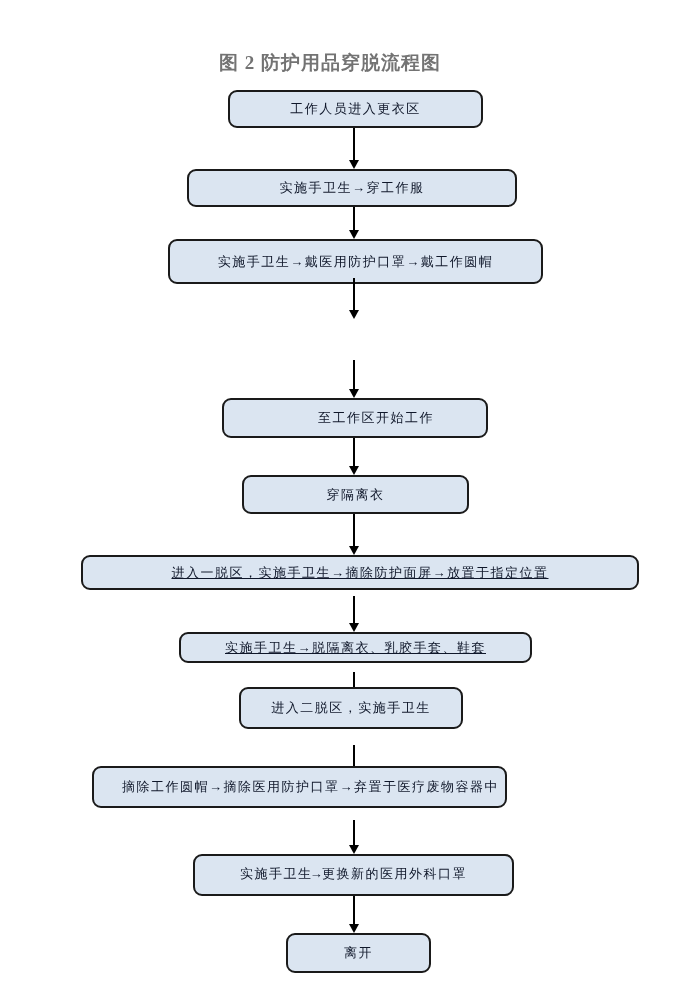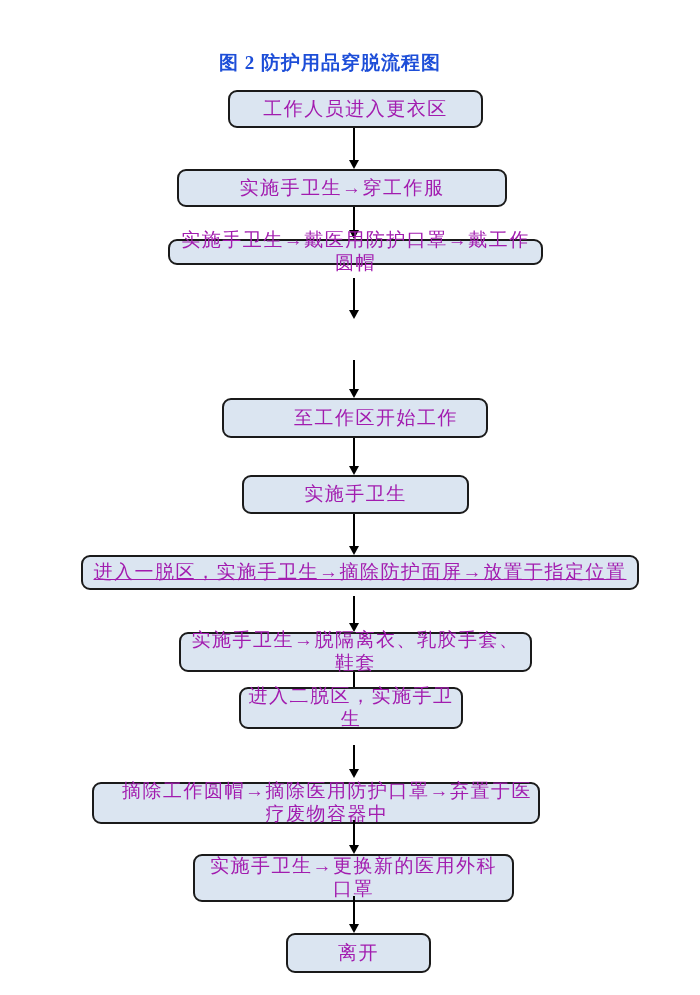--- a/index.html
+++ b/index.html
@@ -17,35 +17,35 @@
   }
   .title {
     position: absolute;
     left: 0;
     top: 50px;
     width: 660px;
     text-align: center;
     font-size: 19px;
     font-weight: bold;
     letter-spacing: 1px;
-    color: #1d4ed8;
+    color: #737373;
   }
   .node {
     position: absolute;
     box-sizing: border-box;
     background: var(--node-fill, #dbe5f1);
     border: 2px solid var(--node-border, #1a1a1a);
     border-radius: 9px;
     display: flex;
     align-items: center;
     justify-content: center;
     text-align: center;
-    font-size: 19px;
+    font-size: 13px;
     letter-spacing: 1.5px;
-    color: #a21caf;
+    color: #0f172a;
     line-height: 1.2;
     padding: 2px 6px;
   }
   .arrow {
     position: absolute;
     width: 12px;
   }
   .arrow::before {
     content: "";
     position: absolute;
@@ -70,44 +70,44 @@
 </head>
 <body>
 
 <div class="page">
 
   <div class="title">图 2 防护用品穿脱流程图</div>
 
   <div class="node" style="left:228px; top:90px;  width:255px; height:38px;">工作人员进入更衣区</div>
   <div class="arrow" style="left:348px; top:128px; height:41px;"></div>
 
-  <div class="node" style="left:177px; top:169px; width:330px; height:38px;">实施手卫生→穿工作服</div>
+  <div class="node" style="left:187px; top:169px; width:330px; height:38px;">实施手卫生→穿工作服</div>
   <div class="arrow" style="left:348px; top:207px; height:32px;"></div>
 
-  <div class="node" style="left:168px; top:239px; width:375px; height:26px;">实施手卫生→戴医用防护口罩→戴工作圆帽</div>
+  <div class="node" style="left:168px; top:239px; width:375px; height:45px;">实施手卫生→戴医用防护口罩→戴工作圆帽</div>
   <div class="arrow" style="left:348px; top:278px; height:41px;"></div>
 
   <div class="arrow" style="left:348px; top:360px; height:38px;"></div>
 
   <div class="node" style="left:222px; top:398px; width:266px; height:40px;padding-left:48px;">至工作区开始工作</div>
   <div class="arrow" style="left:348px; top:438px; height:37px;"></div>
 
-  <div class="node" style="left:242px; top:475px; width:227px; height:39px;">实施手卫生</div>
+  <div class="node" style="left:242px; top:475px; width:227px; height:39px;">穿隔离衣</div>
   <div class="arrow" style="left:348px; top:514px; height:41px;"></div>
 
   <div class="node" style="left:81px;  top:555px; width:558px; height:35px;text-decoration:underline;">进入一脱区，实施手卫生→摘除防护面屏→放置于指定位置</div>
   <div class="arrow" style="left:348px; top:596px; height:36px;"></div>
 
-  <div class="node" style="left:179px; top:632px; width:353px; height:40px;">实施手卫生→脱隔离衣、乳胶手套、鞋套</div>
+  <div class="node" style="left:179px; top:632px; width:353px; height:31px;text-decoration:underline;">实施手卫生→脱隔离衣、乳胶手套、鞋套</div>
   <div class="arrow" style="left:348px; top:672px; height:31px;"></div>
 
   <div class="node" style="left:239px; top:687px; width:224px; height:42px;">进入二脱区，实施手卫生</div>
   <div class="arrow" style="left:348px; top:745px; height:33px;"></div>
 
-  <div class="node" style="left:92px;  top:782px; width:448px; height:42px;padding-left:28px;">摘除工作圆帽→摘除医用防护口罩→弃置于医疗废物容器中</div>
+  <div class="node" style="left:92px;  top:766px; width:415px; height:42px;padding-left:28px;">摘除工作圆帽→摘除医用防护口罩→弃置于医疗废物容器中</div>
   <div class="arrow" style="left:348px; top:820px; height:34px;"></div>
 
-  <div class="node" style="left:193px; top:854px; width:321px; height:48px;">实施手卫生→更换新的医用外科口罩</div>
+  <div class="node" style="left:193px; top:854px; width:321px; height:42px;font-family:Liberation Mono, monospace;">实施手卫生→更换新的医用外科口罩</div>
   <div class="arrow" style="left:348px; top:896px; height:37px;"></div>
 
   <div class="node" style="left:286px; top:933px; width:145px; height:40px;">离开</div>
 
 </div>
 
 </body></html>

